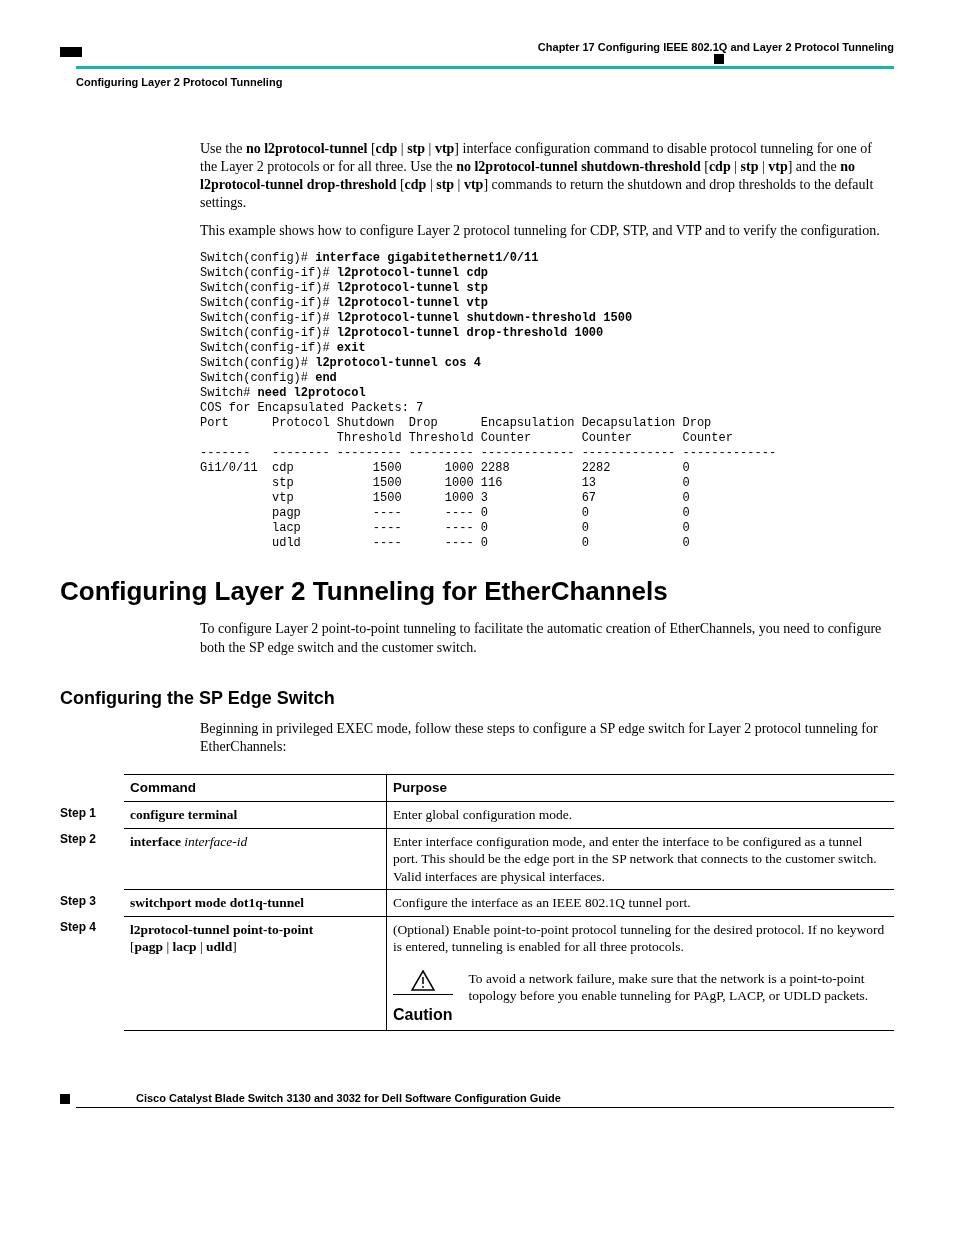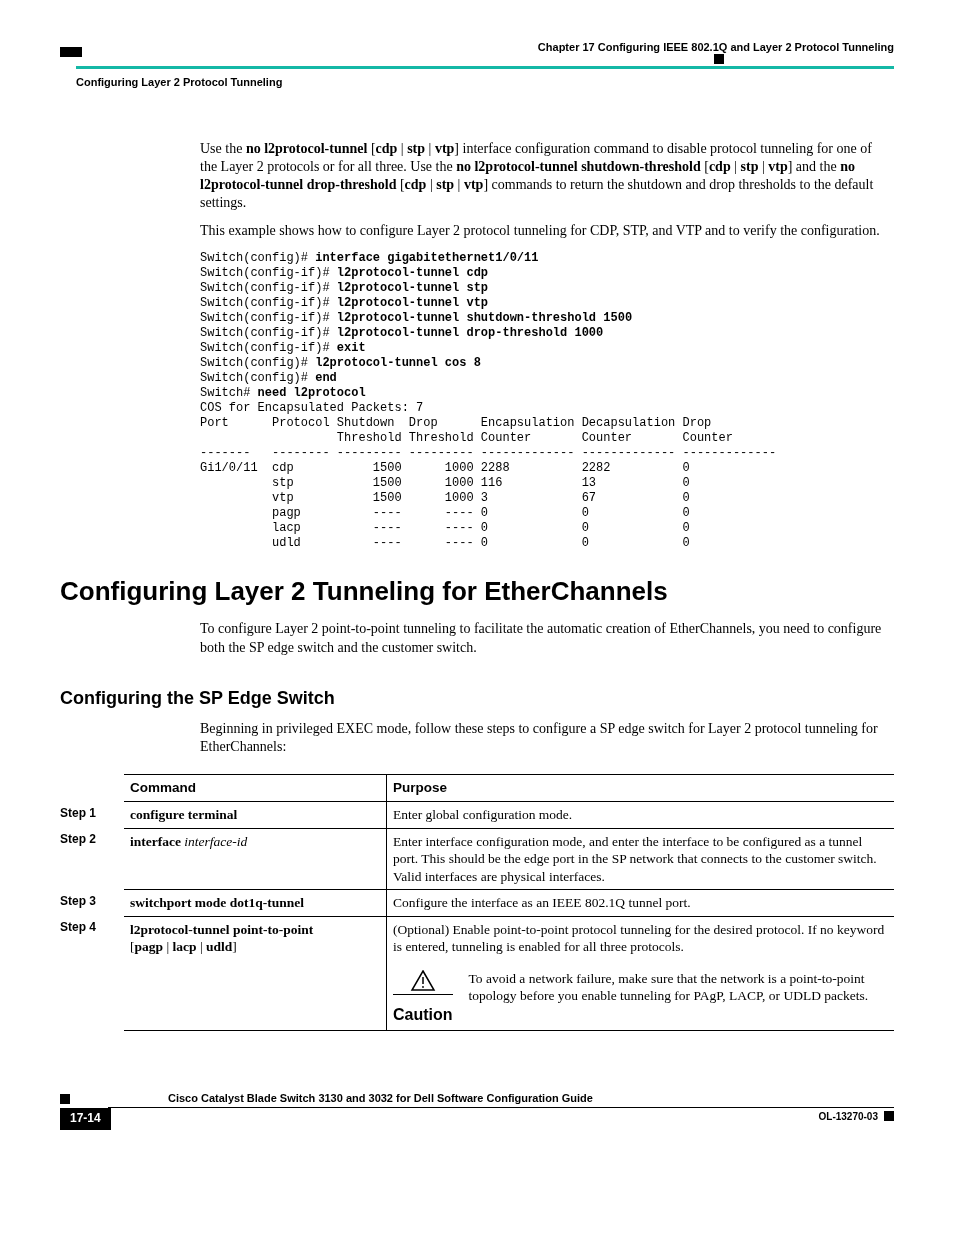--- a/index.html
+++ b/index.html
@@ -124,21 +124,20 @@
   }
   .caution-text {
     flex: 1;
   }
   .footer {
     margin-top: 60px;
   }
   .footer-line {
     display:flex;
     align-items:center;
-    gap:32px;
   }
   .footer-sq {
     width:10px; height:10px; background:#000; margin-right:6px;
   }
   .footer-title {
     font-family: Arial, Helvetica, sans-serif;
     font-weight: bold;
     font-size: 11px;
     flex:1;
     border-bottom: 1px solid #000;
@@ -194,21 +193,21 @@
   </p>
   <p>This example shows how to configure Layer 2 protocol tunneling for CDP, STP, and VTP and to verify the configuration.</p>
 
   <pre class="code"><span id="codeblock">Switch(config)# <b>interface gigabitethernet1/0/11</b>
 Switch(config-if)# <b>l2protocol-tunnel cdp</b>
 Switch(config-if)# <b>l2protocol-tunnel stp</b>
 Switch(config-if)# <b>l2protocol-tunnel vtp</b>
 Switch(config-if)# <b>l2protocol-tunnel shutdown-threshold 1500</b>
 Switch(config-if)# <b>l2protocol-tunnel drop-threshold 1000</b>
 Switch(config-if)# <b>exit</b>
-Switch(config)# <b>l2protocol-tunnel cos 8</b>
+Switch(config)# <b>l2protocol-tunnel cos 4</b>
 Switch(config)# <b>end</b>
 Switch# <b>need l2protocol</b>
 COS for Encapsulated Packets: 7
 Port      Protocol Shutdown  Drop      Encapsulation Decapsulation Drop
                    Threshold Threshold Counter       Counter       Counter
 -------   -------- --------- --------- ------------- ------------- -------------
 Gi1/0/11  cdp           1500      1000 2288          2282          0
           stp           1500      1000 116           13            0
           vtp           1500      1000 3             67            0
           pagp          ----      ---- 0             0             0
@@ -270,20 +269,13 @@
     </td>
   </tr>
 </tbody>
   </table>
 
 <div class="footer">
   <div class="footer-line">
     <div class="footer-sq"></div>
     <div class="footer-title">Cisco Catalyst Blade Switch 3130 and 3032 for Dell Software Configuration Guide</div>
   </div>
-  <div class="footer-bottom">
-    <div class="page-num-box">17-14</div>
-    <div style="display:flex;align-items:flex-start;">
-      <div class="doc-id">OL-13270-03</div>
-      <div class="footer-tail"></div>
-    </div>
-  </div>
 </div>
 
 </body></html>

